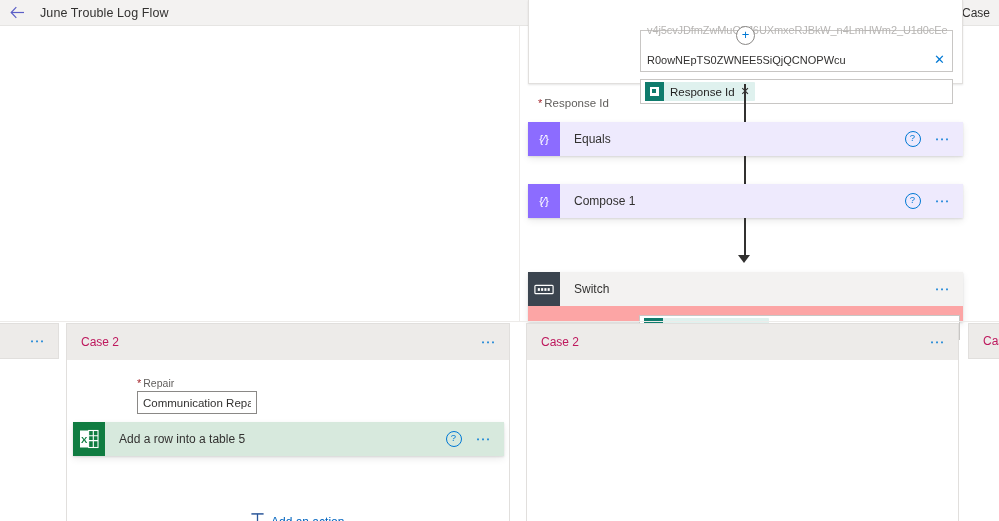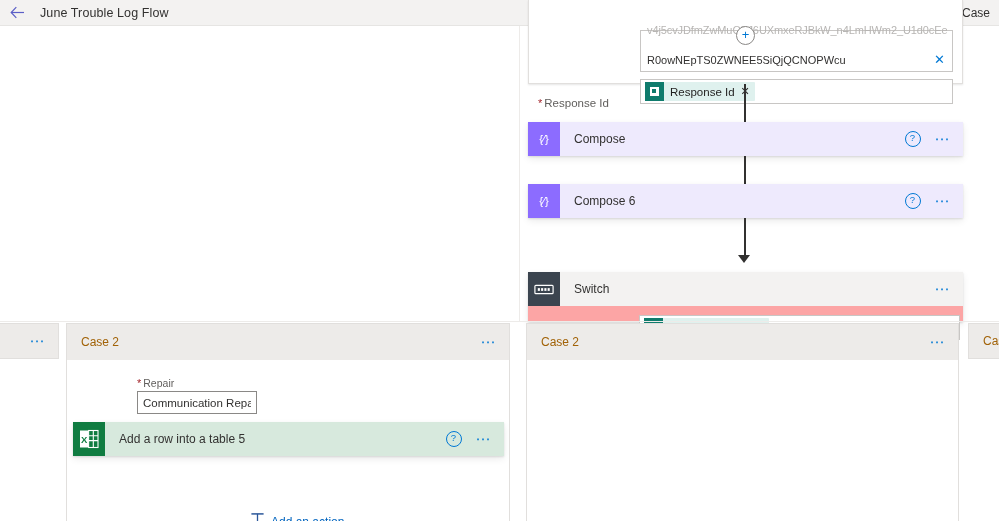--- a/index.html
+++ b/index.html
@@ -324,21 +324,21 @@
   .case-head {
     height: 36px;
     background: #edebe9;
     display: flex;
     align-items: center;
     cursor: pointer;
   }
   .case-title {
     flex: 1 1 auto;
     font-size: 12px;
-    color: #a16207;
+    color: #be185d;
     padding-left: 14px;
     white-space: nowrap;
   }
   .case-body { position: relative; }
   .equals-label {
     position: absolute;
     left: 70px;
     top: 17px;
     font-size: 10.5px;
     color: #605e5c;
@@ -464,37 +464,37 @@
 
   <div class="conn" style="top:58px; height:39px;"></div>
   <div class="arrowhead" style="top:96px;"></div>
 
   <div class="card compose" style="top:96px;">
     <div class="card-ico">
       <svg width="18" height="16" viewBox="0 0 20 18">
         <text x="10" y="13.5" font-family="Liberation Sans, sans-serif" font-size="13" fill="#ffffff" text-anchor="middle">{∕}</text>
       </svg>
     </div>
-    <div class="card-title">Compose</div>
+    <div class="card-title">Equals</div>
     <div class="card-help">?</div>
     <div class="ellipsis">⋯</div>
   </div>
 
   <div class="conn" style="top:130px; height:28px;"></div>
   <div class="plus-btn">+</div>
   <div class="conn" style="top:175px; height:5px;"></div>
   <div class="arrowhead" style="top:158px;"></div>
 
   <div class="card compose" style="top:158px;">
     <div class="card-ico">
       <svg width="18" height="16" viewBox="0 0 20 18">
         <text x="10" y="13.5" font-family="Liberation Sans, sans-serif" font-size="13" fill="#ffffff" text-anchor="middle">{∕}</text>
       </svg>
     </div>
-    <div class="card-title">Compose 6</div>
+    <div class="card-title">Compose 1</div>
     <div class="card-help">?</div>
     <div class="ellipsis">⋯</div>
   </div>
 
   <div class="conn" style="top:192px; height:38px;"></div>
   <div class="arrowhead" style="top:229px;"></div>
 
   <div class="switch-card">
     <div class="switch-head">
       <div class="card-ico">

